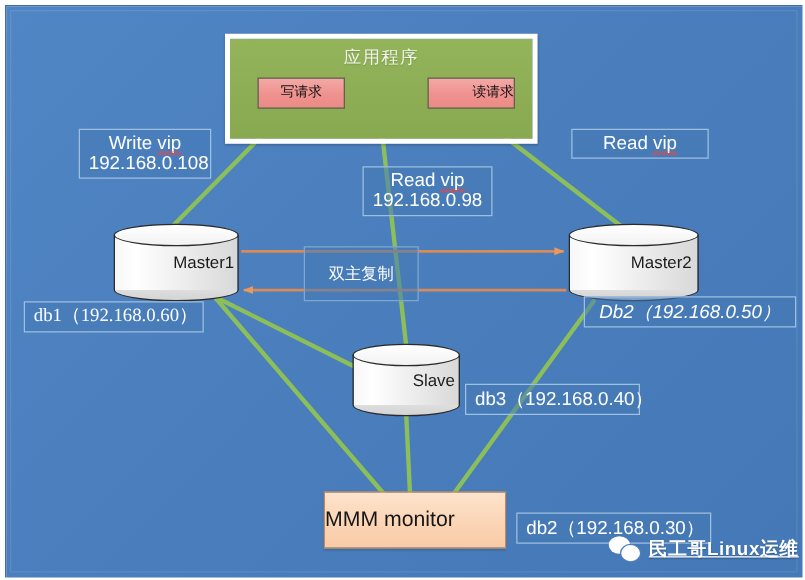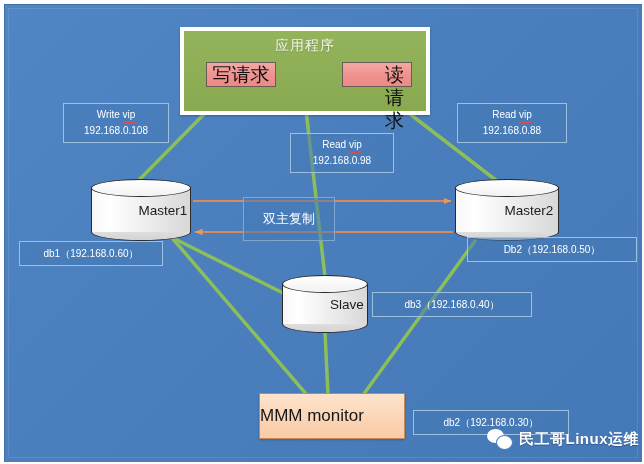--- a/index.html
+++ b/index.html
@@ -68,35 +68,35 @@
   }
   .req-btn {
     position: absolute;
     top: 31px;
     width: 70px;
     height: 25px;
     background: linear-gradient(180deg, #f3a9a6 0%, #ef918e 55%, #eb8b88 100%);
     border: 1px solid #6b5b55;
     box-sizing: border-box;
     color: #111111;
-    font-size: 19px;
+    font-size: 11px;
     line-height: 23px;
     text-align: center;
   }
   #btn-write { left: 22px; }
   #btn-read  { left: 158px; padding-left: 35px; }
 
   
   .lbl {
     position: absolute;
     background: rgba(70,122,182,0.55);
     border: 1px solid #9ec0e0;
     box-sizing: border-box;
     color: #ffffff;
-    font-size: 10px;
+    font-size: 15px;
     text-align: center;
     padding: 3px 7px;
     white-space: nowrap;
     line-height: 16px;
   }
   .lbl.one-line { line-height: 17px; }
   .vip-word { position: relative; display: inline-block; }
   
   .vip-word::after {
     content: "";
@@ -107,23 +107,23 @@
     background-image:
       radial-gradient(circle at 1px 2.5px, #e04a4a 1.1px, transparent 1.3px),
       radial-gradient(circle at 3px 0.5px, #e04a4a 1.1px, transparent 1.3px);
     background-size: 4px 3px;
     background-repeat: repeat-x;
   }
 
   #lbl-write-vip { left: 58px;  top: 98px;  width: 106px; }
   #lbl-read-vip-98 { left: 285px; top: 128px; width: 104px; }
   #lbl-read-vip-88 { left: 452px; top: 98px;  width: 110px; }
-  #lbl-db1 { left: 14px;  top: 236px; width: 144px; }
-  #lbl-db2-50 { left: 462px; top: 232px; width: 170px; }
-  #lbl-db3-40 { left: 367px; top: 287px; width: 160px; }
+  #lbl-db1 { left: 14px;  top: 236px; width: 144px; font-family: Liberation Serif, serif; }
+  #lbl-db2-50 { left: 462px; top: 232px; width: 170px; font-style: italic; }
+  #lbl-db3-40 { left: 367px; top: 302px; width: 140px; }
   #lbl-db2-30 { left: 408px; top: 405px; width: 156px; }
 
   
   #lbl-replication {
     position: absolute;
     left: 238px;
     top: 192px;
     width: 92px;
     background: rgba(70,122,182,0.55);
     border: 1px solid #7fa8d0;
@@ -223,20 +223,21 @@
     background: #ffffff;
   }
   #wechat-icon .b1 { left: 0;  top: 0;   width: 17px; height: 14px; }
   #wechat-icon .b2 { left: 9px; top: 6px; width: 15px; height: 13px; border: 1.5px solid #4a7ebc; }
   #wm-text {
     color: #ffffff;
     font-size: 15px;
     font-weight: bold;
     letter-spacing: 0.5px;
     text-shadow: 0 1px 1px rgba(0,0,0,0.25);
+    text-decoration: underline;
   }
 </style>
 </head>
 <body>
 
 <div id="canvas">
 
   <div id="frame-inner"></div>
 
   <svg id="wires" viewBox="0 0 638 458">
@@ -282,21 +283,20 @@
     <div>192.168.0.108</div>
   </div>
 
   <div class="lbl" id="lbl-read-vip-98">
     <div><span>Read </span><span class="vip-word">vip</span></div>
     <div>192.168.0.98</div>
   </div>
 
   <div class="lbl" id="lbl-read-vip-88">
     <div><span>Read </span><span class="vip-word">vip</span></div>
-    <div>192.168.0.88</div>
   </div>
 
   <div class="cyl" id="cyl-master1">
     <div class="body"></div>
     <div class="bottom"></div>
     <div class="top"></div>
     <div class="cap">Master1</div>
   </div>
 
   <div class="cyl" id="cyl-master2">

